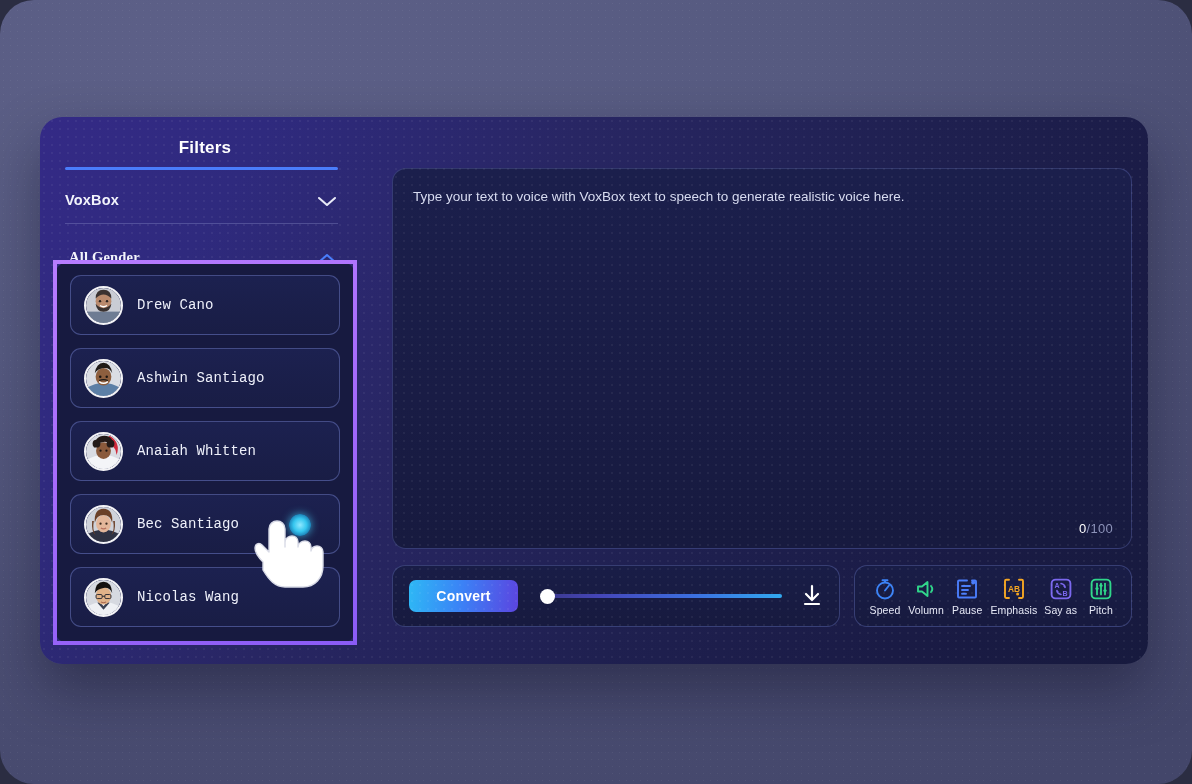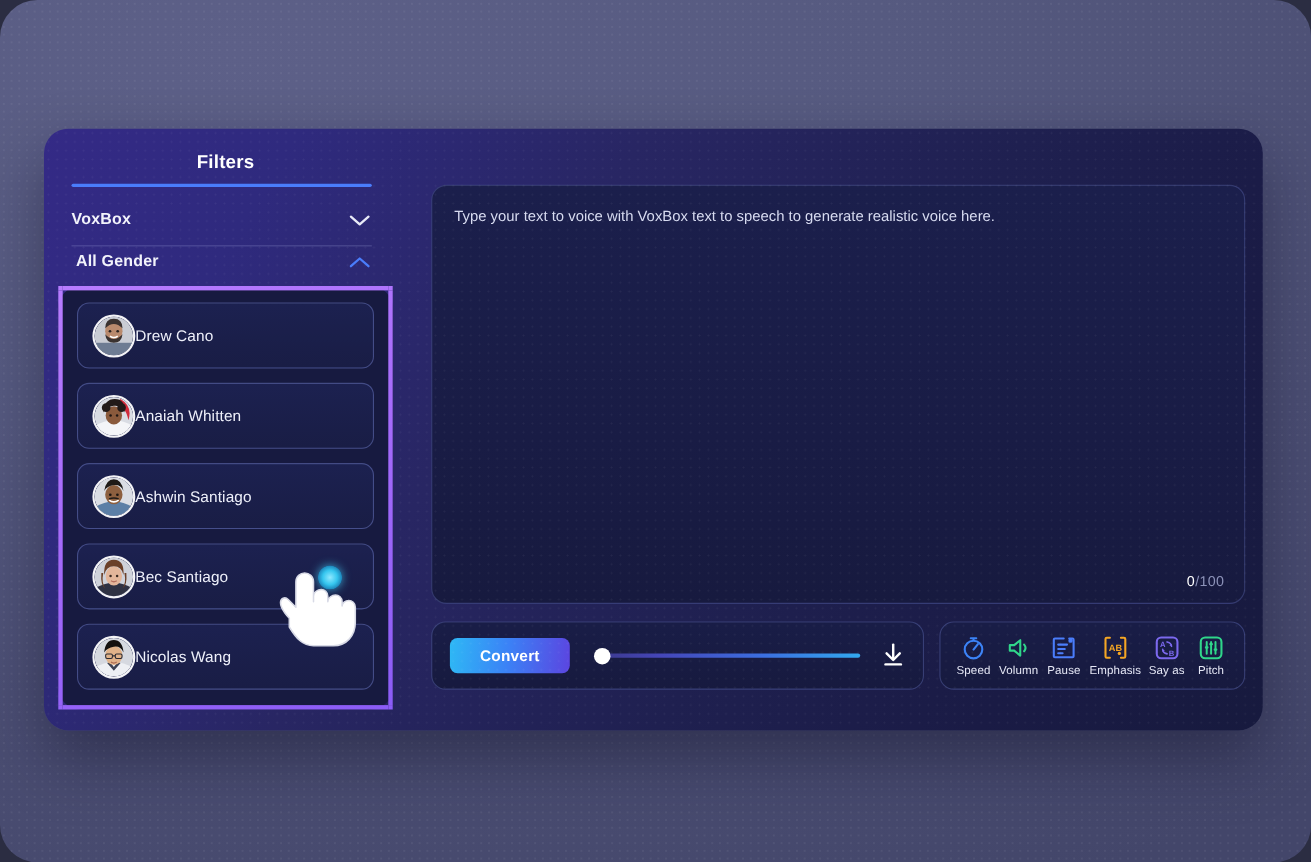--- a/index.html
+++ b/index.html
@@ -81,21 +81,21 @@
     position: absolute;
     left: 25px;
     width: 273px;
     height: 42px;
     display: flex;
     align-items: center;
     justify-content: space-between;
     cursor: pointer;
   }
   #filter-language { top: 62px; }
-  #filter-gender   { top: 100px; }
+  #filter-gender   { top: 119px; font-family: Liberation Serif, serif; }
 
   .filter-label {
     color: #f2f3fb;
     font-size: 14.5px;
     font-weight: bold;
     letter-spacing: 0.2px;
   }
   #filter-gender .filter-label { padding-left: 4px; }
 
   .filter-divider {
@@ -145,23 +145,25 @@
     width: 39px; height: 39px;
     border-radius: 50%;
     border: 2px solid #f3f3f6;
     overflow: hidden;
     flex: 0 0 auto;
     position: relative;
   }
   .avatar svg { display: block; width: 100%; height: 100%; }
 
   .voice-name {
+    margin-left: 14px;
     color: #eef0fa;
     font-size: 14px;
     letter-spacing: 0.1px;
+    font-family: Liberation Mono, monospace;
   }
 
   
   #click-ripple {
     position: absolute;
     left: 218px; top: 19px;
     width: 22px; height: 22px;
     border-radius: 50%;
     background: radial-gradient(circle at 50% 50%, #8fe8ff 0%, #35c6ef 42%, #1b7fb5 72%, rgba(27,127,181,0.15) 100%);
     box-shadow: 0 0 9px rgba(70,205,245,0.75);
@@ -348,61 +350,61 @@
               </g>
             </svg>
           </span>
           <span class="voice-name">Drew Cano</span>
         </div>
 
         <div class="voice-item">
           <span class="avatar">
             <svg viewBox="0 0 40 40">
               <defs>
+                  <clipPath id="c3">
+                    <circle cx="20" cy="20" r="20"></circle>
+                  </clipPath>
+                </defs>
+              <g clip-path="url(#c3)">
+                <rect width="40" height="40" fill="#dadde4"></rect>
+                <path d="M0 40 L0 31 q10 -6 20 -6 q10 0 20 6 L40 40z" fill="#5c7fa6"></path>
+                <ellipse cx="20" cy="18" rx="9" ry="10" fill="#8d5f3f"></ellipse>
+                <path d="M10 14 q2 -12 10 -12 q8 0 10 12 q-3 -7 -10 -6 q-7 1 -10 6z" fill="#1f1a17"></path>
+                <circle cx="16.3" cy="18" r="1.4" fill="#1a1411"></circle>
+                <circle cx="23.7" cy="18" r="1.4" fill="#1a1411"></circle>
+                <path d="M15 23.5 q5 4 10 0" stroke="#fff" stroke-width="1.7" fill="none"></path>
+                <path d="M15 22.3 q5 -2 10 0" stroke="#1f1a17" stroke-width="1.5" fill="none"></path>
+              </g>
+            </svg>
+          </span>
+          <span class="voice-name">Ashwin Santiago</span>
+        </div>
+
+        <div class="voice-item">
+          <span class="avatar">
+            <svg viewBox="0 0 40 40">
+              <defs>
                   <clipPath id="c2">
                     <circle cx="20" cy="20" r="20"></circle>
                   </clipPath>
                 </defs>
               <g clip-path="url(#c2)">
                 <rect width="40" height="40" fill="#d9dce3"></rect>
                 <path d="M0 40 L0 30 q10 -6 20 -6 q10 0 20 6 L40 40z" fill="#f4f5f8"></path>
                 <path d="M27 2 q13 8 8 22 q-2 -14 -14 -16z" fill="#d02b3c"></path>
                 <ellipse cx="20" cy="19" rx="8.5" ry="9.5" fill="#8a5a3c"></ellipse>
                 <path d="M9 16 q1 -14 12 -14 q11 0 10 14 q-3 -8 -11 -7 q-8 1 -11 7z" fill="#221a18"></path>
                 <circle cx="12" cy="11" r="4.5" fill="#221a18"></circle>
                 <circle cx="28" cy="11" r="4.5" fill="#221a18"></circle>
                 <circle cx="16.6" cy="19" r="1.3" fill="#1d1512"></circle>
                 <circle cx="23.4" cy="19" r="1.3" fill="#1d1512"></circle>
               </g>
             </svg>
           </span>
           <span class="voice-name">Anaiah Whitten</span>
-        </div>
-
-        <div class="voice-item">
-          <span class="avatar">
-            <svg viewBox="0 0 40 40">
-              <defs>
-                  <clipPath id="c3">
-                    <circle cx="20" cy="20" r="20"></circle>
-                  </clipPath>
-                </defs>
-              <g clip-path="url(#c3)">
-                <rect width="40" height="40" fill="#dadde4"></rect>
-                <path d="M0 40 L0 31 q10 -6 20 -6 q10 0 20 6 L40 40z" fill="#5c7fa6"></path>
-                <ellipse cx="20" cy="18" rx="9" ry="10" fill="#8d5f3f"></ellipse>
-                <path d="M10 14 q2 -12 10 -12 q8 0 10 12 q-3 -7 -10 -6 q-7 1 -10 6z" fill="#1f1a17"></path>
-                <circle cx="16.3" cy="18" r="1.4" fill="#1a1411"></circle>
-                <circle cx="23.7" cy="18" r="1.4" fill="#1a1411"></circle>
-                <path d="M15 23.5 q5 4 10 0" stroke="#fff" stroke-width="1.7" fill="none"></path>
-                <path d="M15 22.3 q5 -2 10 0" stroke="#1f1a17" stroke-width="1.5" fill="none"></path>
-              </g>
-            </svg>
-          </span>
-          <span class="voice-name">Ashwin Santiago</span>
         </div>
 
         <div class="voice-item">
           <span class="avatar">
             <svg viewBox="0 0 40 40">
               <defs>
                   <clipPath id="c4">
                     <circle cx="20" cy="20" r="20"></circle>
                   </clipPath>
                 </defs>

